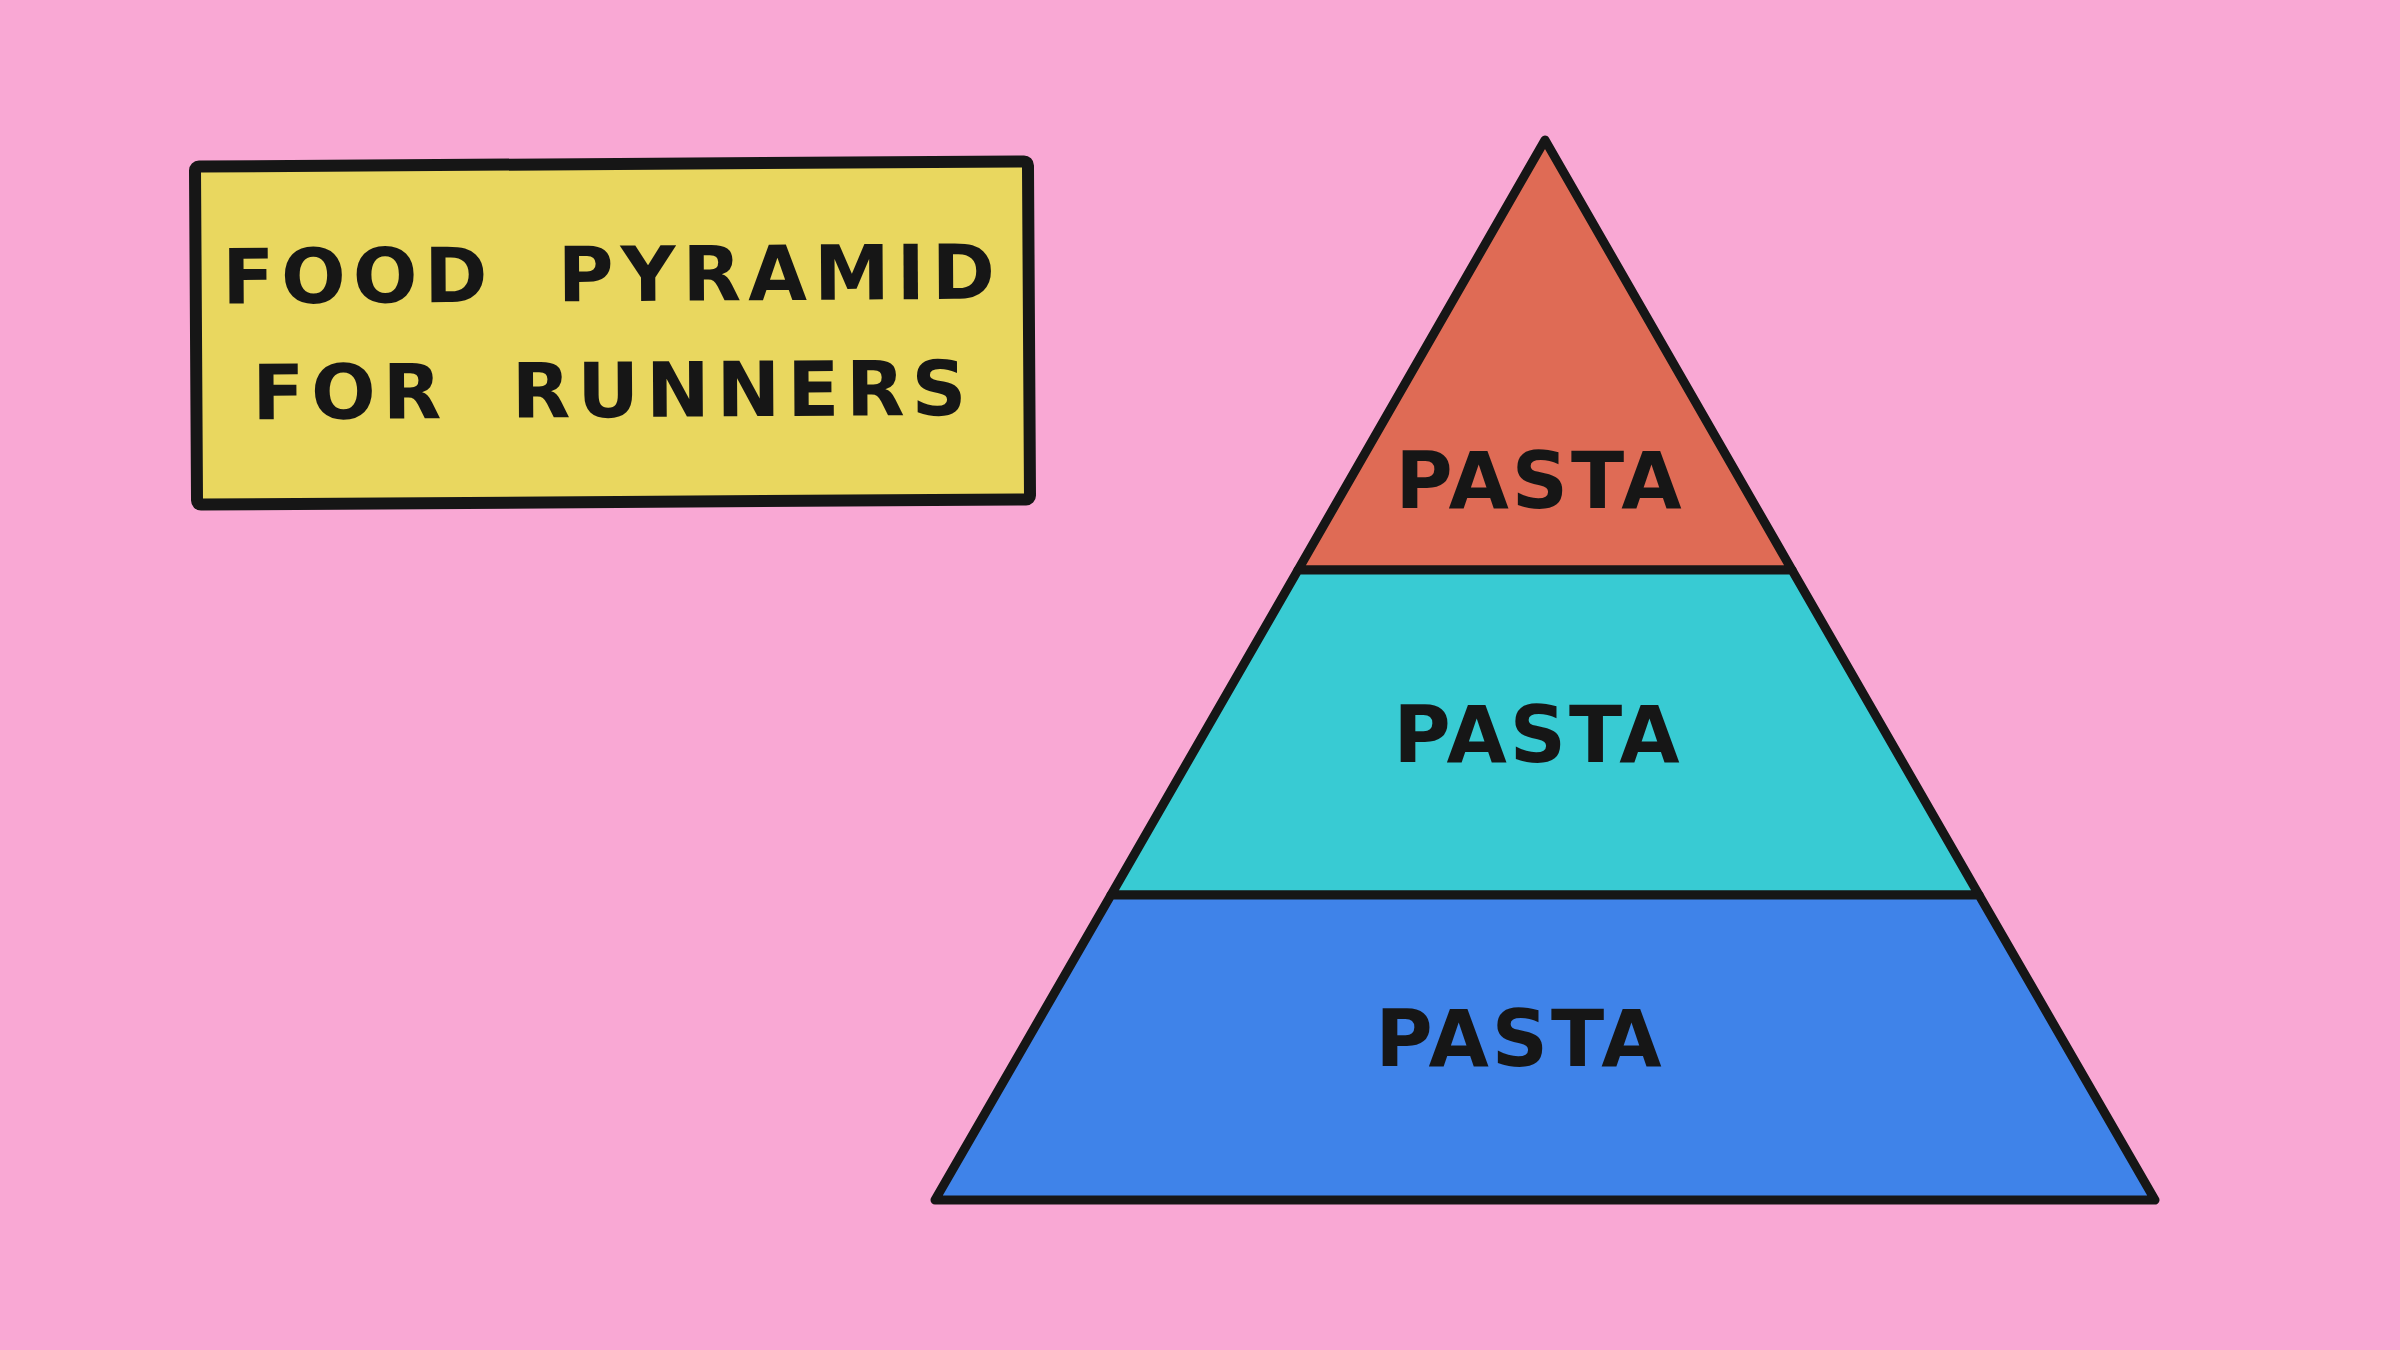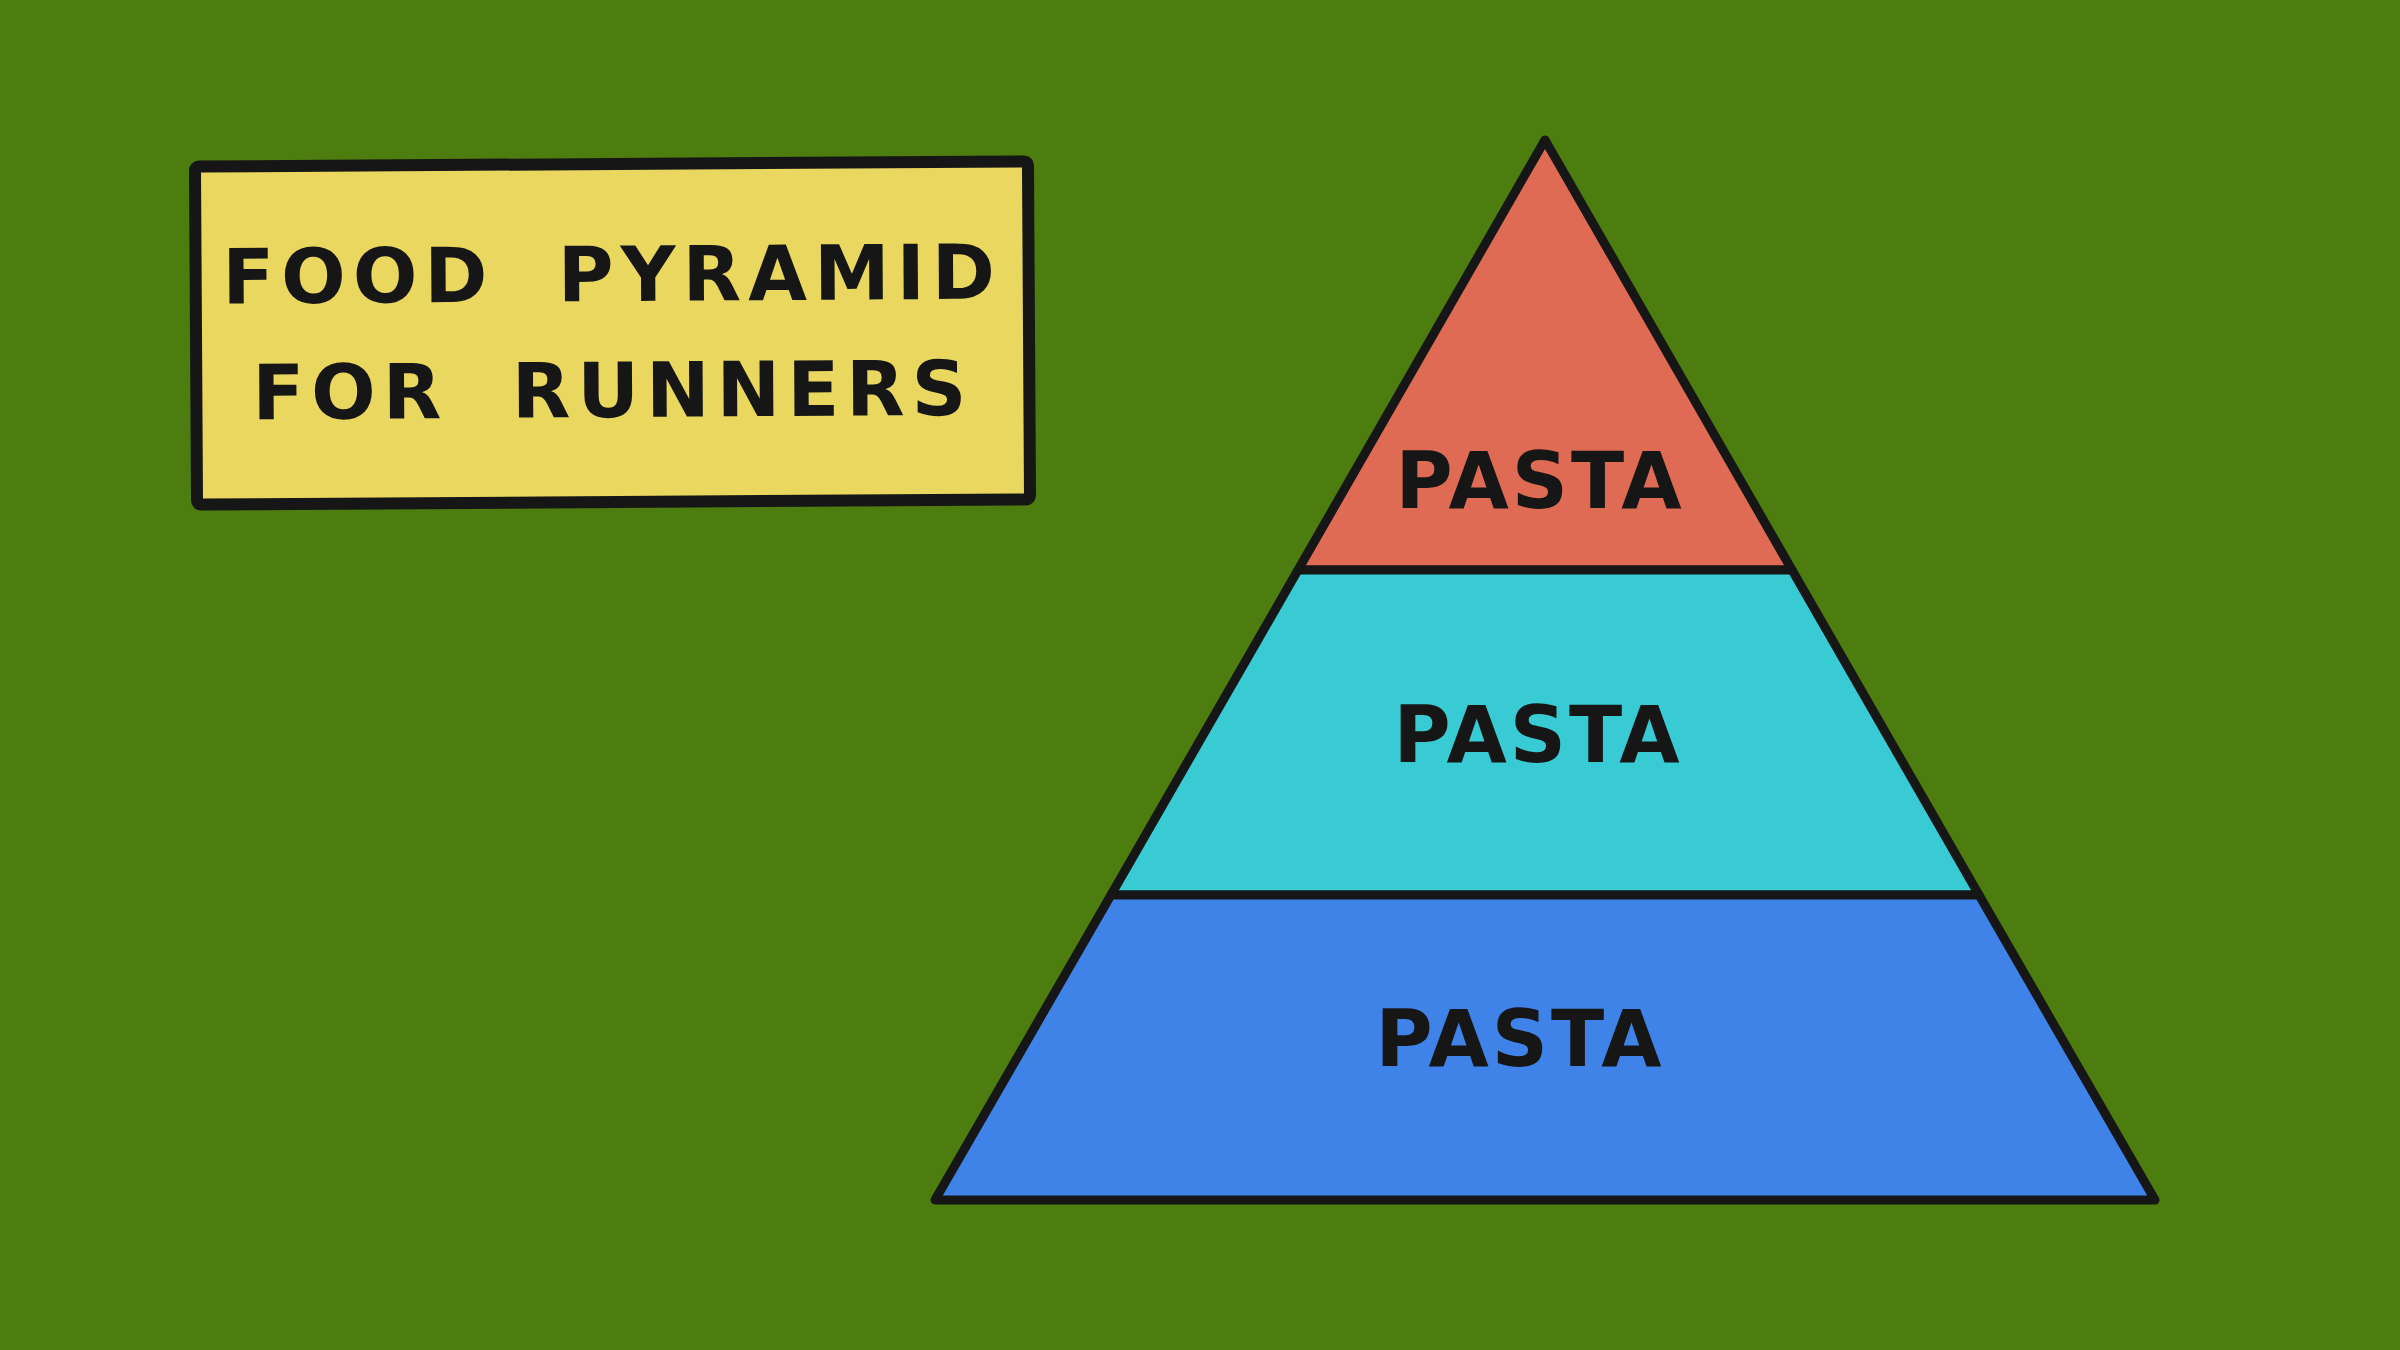--- a/index.html
+++ b/index.html
@@ -5,21 +5,21 @@
     html, body {
       margin: 0;
       padding: 0;
       background: #ffffff;
       font-family: "DejaVu Sans", "Liberation Sans", sans-serif;
     }
     #canvas {
       position: relative;
       width: 2400px;
       height: 1350px;
-      background: #4d7c0f;
+      background: #f9a8d4;
       overflow: hidden;
     }
 
     
     .title-card {
       position: absolute;
       left: 190px;
       top: 158px;
       width: 845px;
       height: 350px;

